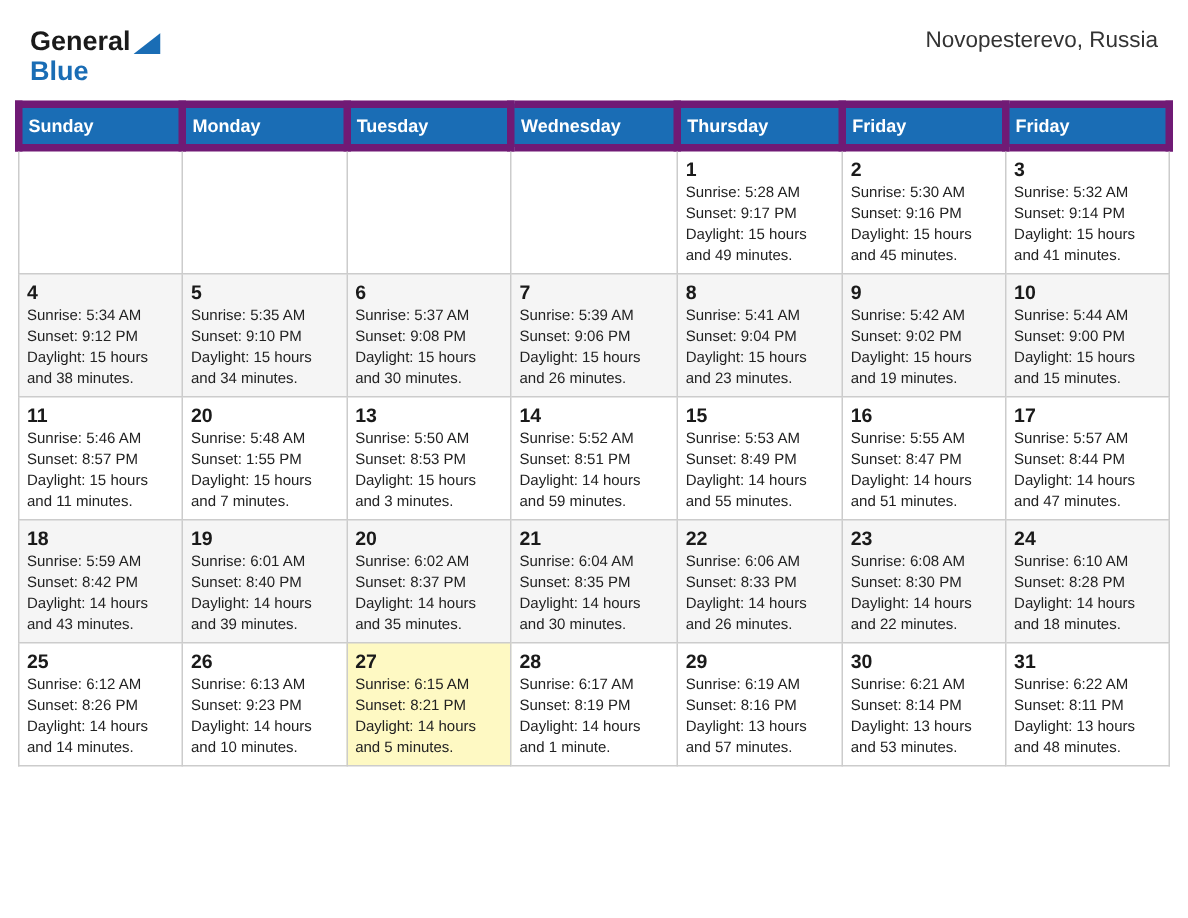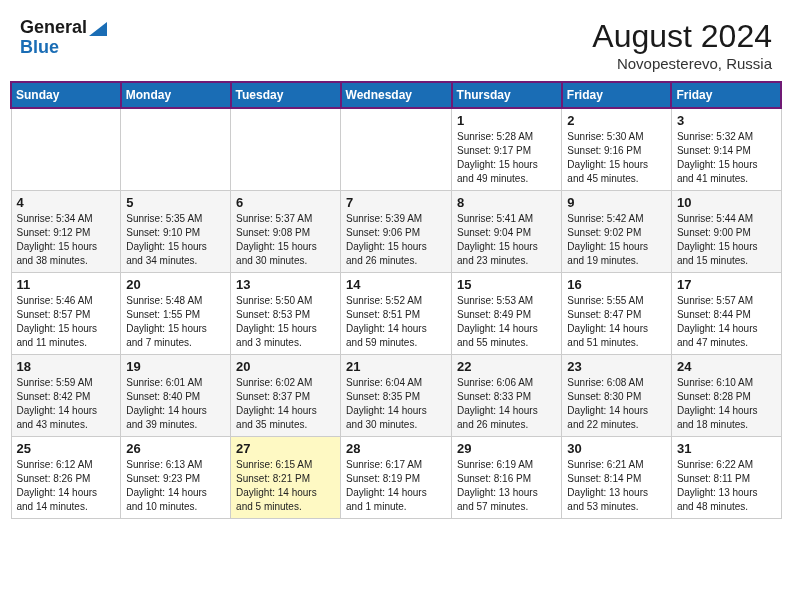--- a/index.html
+++ b/index.html
@@ -41,21 +41,21 @@
       width: 100%;
       border-collapse: collapse;
       margin-top: 4px;
     }
     .calendar th {
       background-color: #1a6db5;
       color: #fff;
       font-size: 12px;
       padding: 5px 4px;
       text-align: left;
-      border: 2px solid #701a75;
+      border: 5px solid #701a75;
       font-weight: bold;
     }
     .calendar td {
       border: 1px solid #ccc;
       vertical-align: top;
       padding: 4px 5px;
       font-size: 10.5px;
       color: #222;
       width: 113px;
       min-height: 80px;
@@ -104,21 +104,20 @@
           <span style="font-size:18px;font-weight:bold;color:#1a1a1a;">General</span>
           <svg width="18" height="14" viewBox="0 0 18 14" style="margin-left:2px;margin-top:2px;">
             <polygon points="0,14 18,0 18,14" fill="#1a6db5"></polygon>
           </svg>
         </div>
         <span style="font-size:18px;font-weight:bold;color:#1a6db5;">Blue</span>
       </div>
     </div>
   </div>
   <div class="title-block">
-    <div class="month-year">August 2024</div>
     <div class="location">Novopesterevo, Russia</div>
   </div>
 </div>
 
 <table class="calendar">
   <thead>
     <tr>
     <th>Sunday</th>
         <th>Monday</th>
         <th>Tuesday</th>

